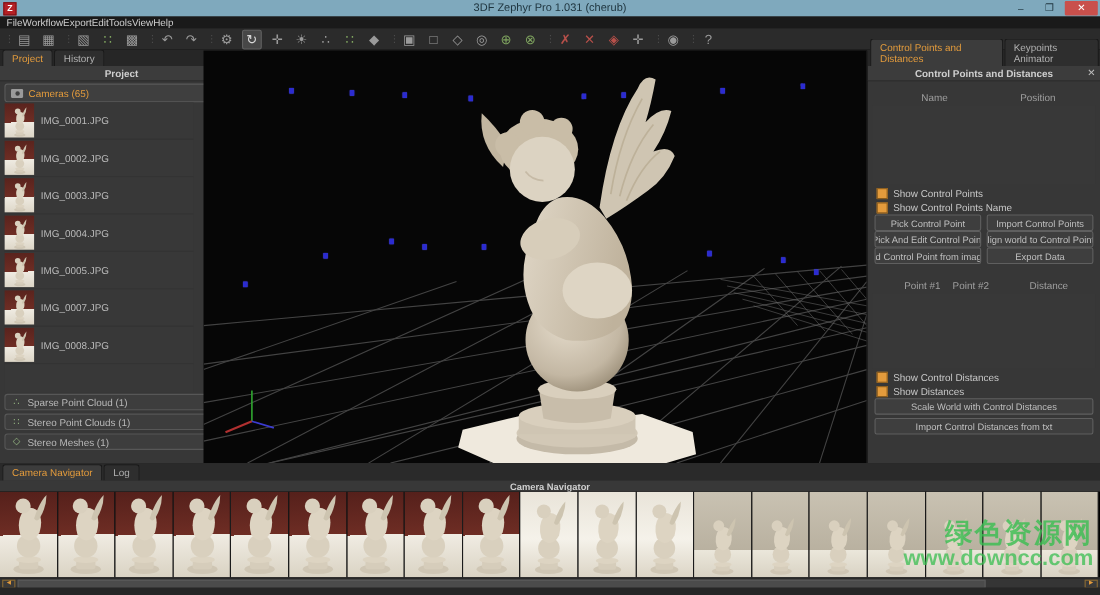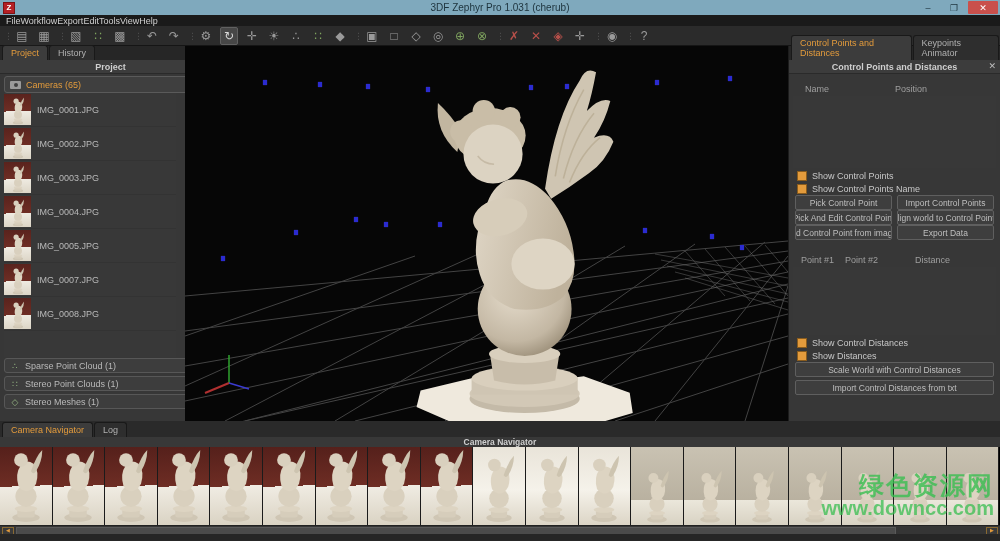--- a/index.html
+++ b/index.html
@@ -59,21 +59,21 @@
   .section-glyph{color:#8fae7e;font-size:9px;width:10px;text-align:center;}
 
   
   .viewport{position:absolute;left:185px;top:46px;width:603px;height:375px;background:#060606;overflow:hidden;}
   .viewport svg.scene{position:absolute;left:0;top:0;}
   .marker{position:absolute;width:4px;height:5px;background:#2b2bd0;box-shadow:0 0 1px #5555ff;}
   .gizmo{position:absolute;left:18px;bottom:22px;}
 
   
   .right-panel{position:absolute;left:788px;top:46px;width:212px;height:375px;background:#373737;border-left:1px solid #1c1c1c;box-sizing:border-box;}
-  .col-row{display:flex;color:#9f9f9f;font-size:9px;}
+  .col-row{display:flex;color:#9f9f9f;font-size:9px;justify-content:center;}
   .cols-points{position:absolute;left:16px;right:8px;top:38px;}
   .cols-points span:first-child{width:90px;}
   .list-void{position:absolute;left:4px;right:4px;background:#383838;}
   .chk-group{position:absolute;left:8px;right:8px;display:flex;flex-direction:column;gap:3px;}
   .chk-row{display:flex;align-items:center;gap:5px;}
   .chk-box{width:8px;height:8px;background:#e39b3c;border:1px solid #8a5c1d;}
   .chk-label{color:#c8c8c8;font-size:9px;}
   .btn{background:#3e3e3e;border:1px solid #5f5f5f;border-radius:2px;color:#bfbfbf;font-size:8.5px;
     display:flex;align-items:center;justify-content:center;height:13px;white-space:nowrap;overflow:hidden;}
   .btn-grid{position:absolute;left:6px;right:6px;display:grid;grid-template-columns:1fr 1fr;gap:0 5px;}

